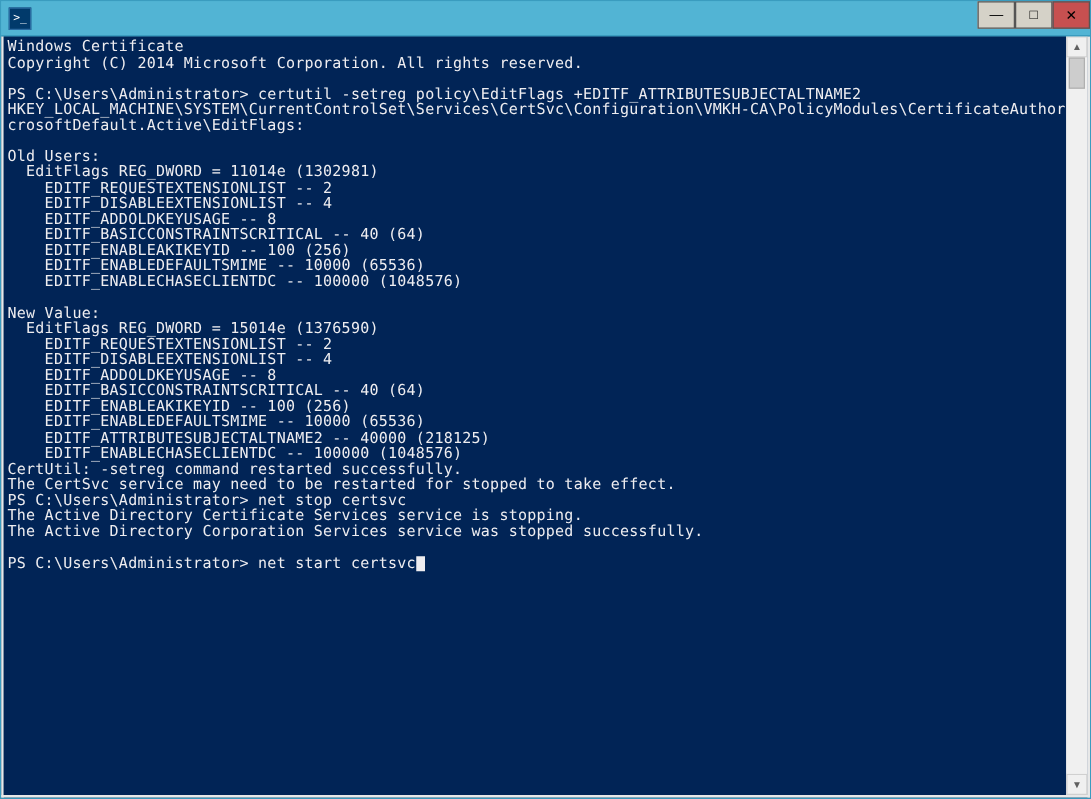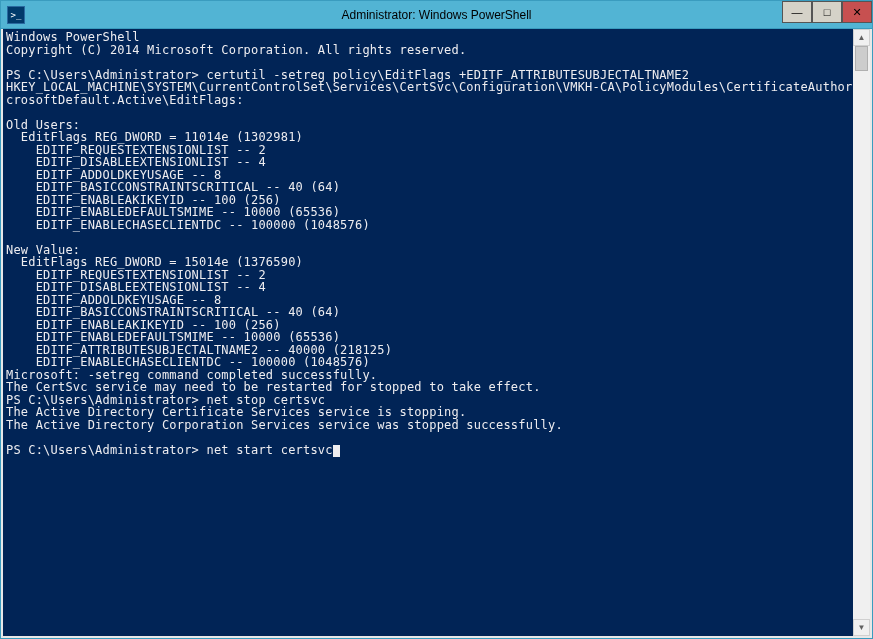--- a/index.html
+++ b/index.html
@@ -136,30 +136,29 @@
     }
   </style>
 </head>
 <body>
 
 <div class="window">
   <div class="titlebar">
     <div class="titlebar-icon">
       <span>&gt;_</span>
     </div>
-    <div class="titlebar-title">Administrator: Windows PowerShell</div>
     <div class="window-controls">
       <div class="ctrl-btn ctrl-min">—</div>
       <div class="ctrl-btn ctrl-max">□</div>
       <div class="ctrl-btn ctrl-close">✕</div>
     </div>
   </div>
 
   <div class="terminal-wrap">
-    <div class="terminal"><span>Windows PowerShell</span>
+    <div class="terminal"><span>Windows Certificate</span>
 <span>Copyright (C) 2014 Microsoft Corporation. All rights reserved.</span>
 <span></span>
 <span>PS C:\Users\Administrator&gt; certutil -setreg policy\EditFlags +EDITF_ATTRIBUTESUBJECTALTNAME2</span>
 <span>HKEY_LOCAL_MACHINE\SYSTEM\CurrentControlSet\Services\CertSvc\Configuration\VMKH-CA\PolicyModules\CertificateAuthority_Mi</span>
 <span>crosoftDefault.Active\EditFlags:</span>
 <span></span>
 <span>Old Users:</span>
 <span>  EditFlags REG_DWORD = 11014e (1302981)</span>
 <span>    EDITF_REQUESTEXTENSIONLIST -- 2</span>
 <span>    EDITF_DISABLEEXTENSIONLIST -- 4</span>
@@ -172,21 +171,21 @@
 <span>New Value:</span>
 <span>  EditFlags REG_DWORD = 15014e (1376590)</span>
 <span>    EDITF_REQUESTEXTENSIONLIST -- 2</span>
 <span>    EDITF_DISABLEEXTENSIONLIST -- 4</span>
 <span>    EDITF_ADDOLDKEYUSAGE -- 8</span>
 <span>    EDITF_BASICCONSTRAINTSCRITICAL -- 40 (64)</span>
 <span>    EDITF_ENABLEAKIKEYID -- 100 (256)</span>
 <span>    EDITF_ENABLEDEFAULTSMIME -- 10000 (65536)</span>
 <span>    EDITF_ATTRIBUTESUBJECTALTNAME2 -- 40000 (218125)</span>
 <span>    EDITF_ENABLECHASECLIENTDC -- 100000 (1048576)</span>
-<span>Microsoft: -setreg command completed successfully.</span>
+<span>CertUtil: -setreg command restarted successfully.</span>
 <span>The CertSvc service may need to be restarted for stopped to take effect.</span>
 <span>PS C:\Users\Administrator&gt; net stop certsvc</span>
 <span>The Active Directory Certificate Services service is stopping.</span>
 <span>The Active Directory Corporation Services service was stopped successfully.</span>
 <span></span>
 <span>PS C:\Users\Administrator&gt; net start certsvc</span><span class="cursor"></span></div>
 
     <div class="scrollbar">
       <div class="scroll-arrow">▲</div>
       <div class="scroll-track">

